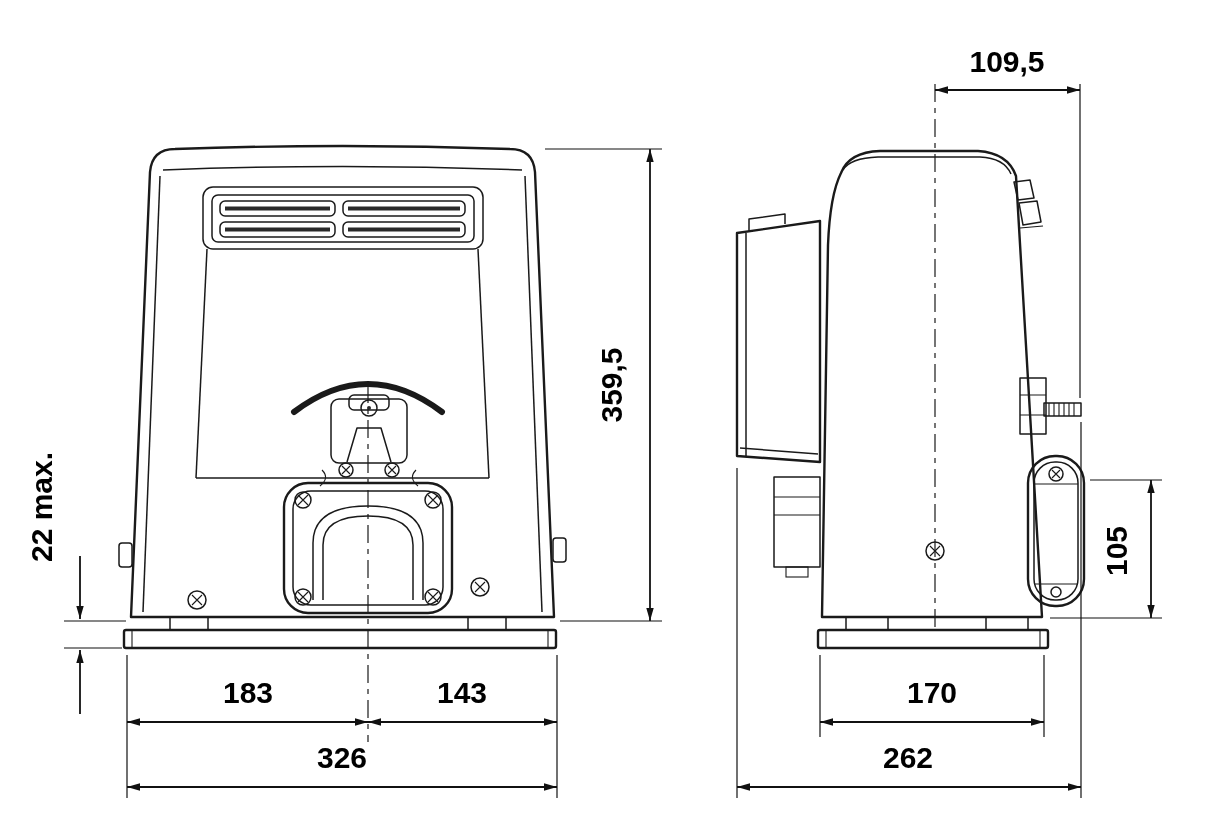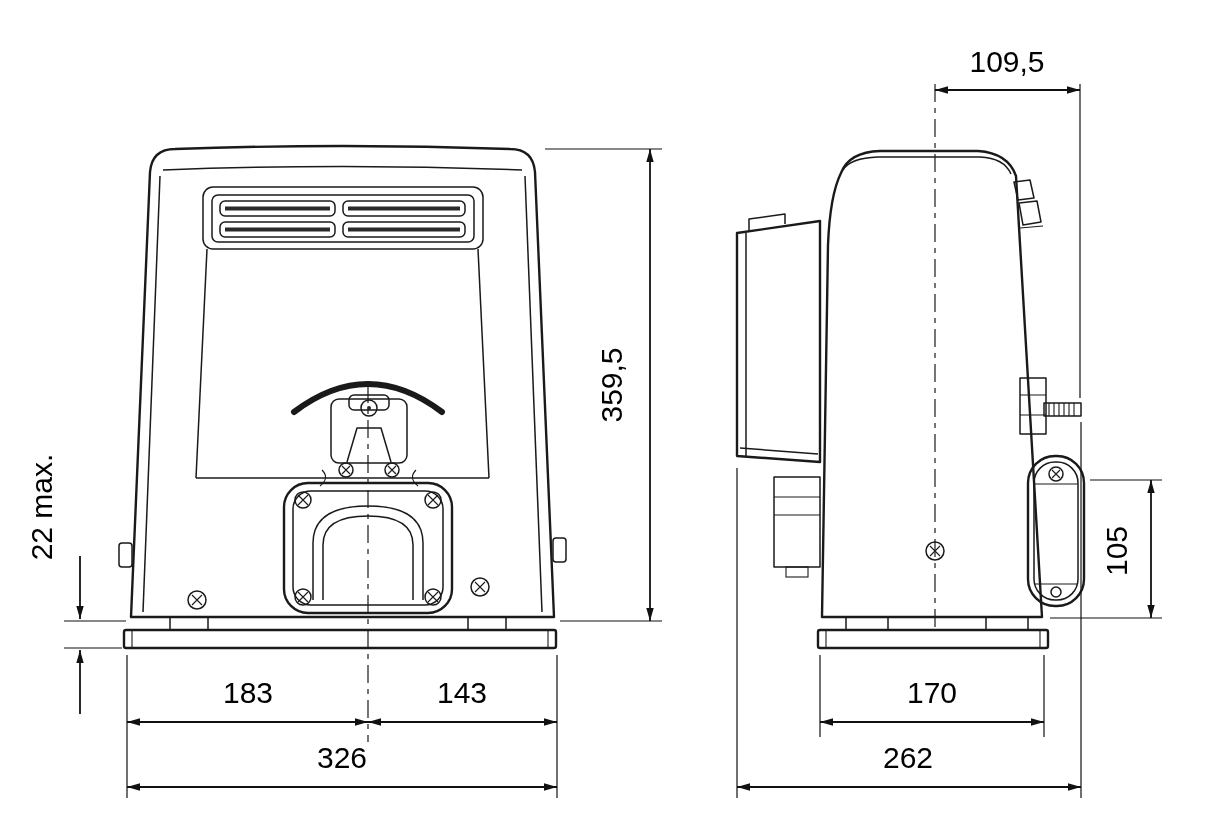--- a/index.html
+++ b/index.html
@@ -7,20 +7,21 @@
     padding: 0;
     background: #ffffff;
     font-family: "Liberation Sans", sans-serif;
   }
   .canvas {
     position: relative;
     width: 1213px;
     height: 828px;
     background: #ffffff;
     overflow: hidden;
+    font-weight: bold;
   }
   svg { display: block; }
   .outline  { fill: none; stroke: #1a1a1a; stroke-width: 2.4; stroke-linejoin: round; }
   .detail   { fill: none; stroke: #1a1a1a; stroke-width: 1.5; stroke-linejoin: round; }
   .thin     { fill: none; stroke: #1a1a1a; stroke-width: 1.1; }
   .thick    { fill: none; stroke: #1a1a1a; stroke-width: 6; stroke-linecap: round; }
   .slatfill { fill: #2a2a2a; stroke: none; }
   .dimline  { fill: none; stroke: #111111; stroke-width: 1.8; }
   .extline  { fill: none; stroke: #111111; stroke-width: 1.2; }
   .cline    { fill: none; stroke: #1a1a1a; stroke-width: 1.2; stroke-dasharray: 18 6 5 6; }

